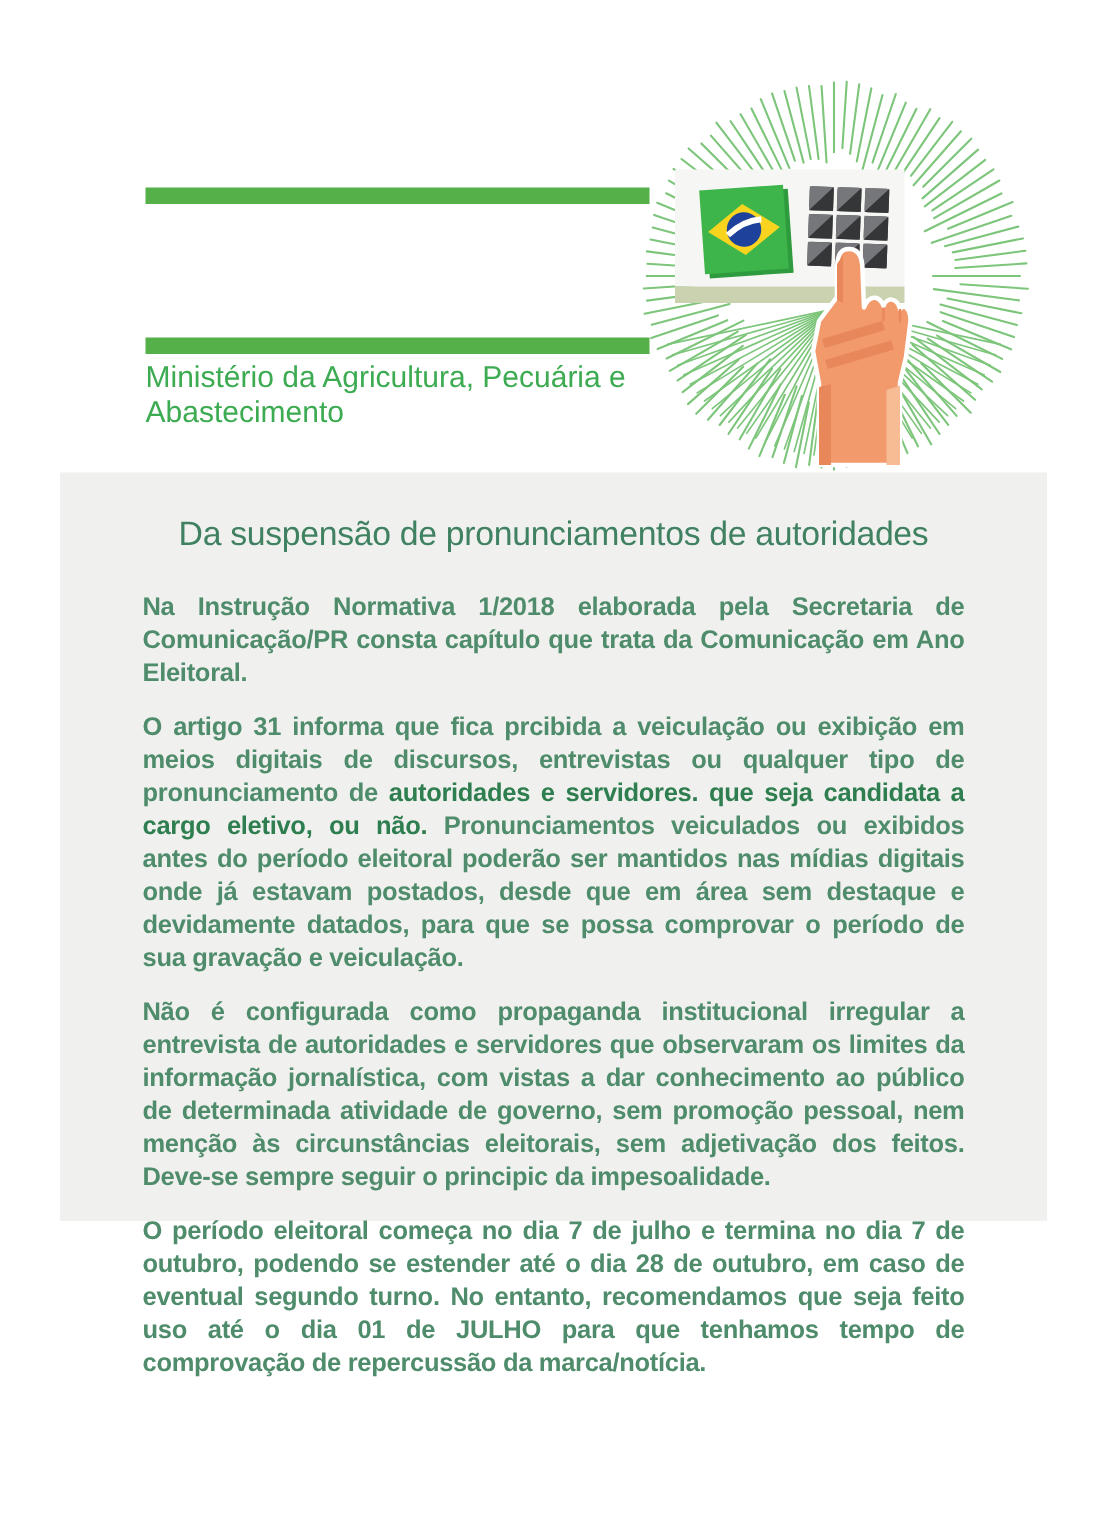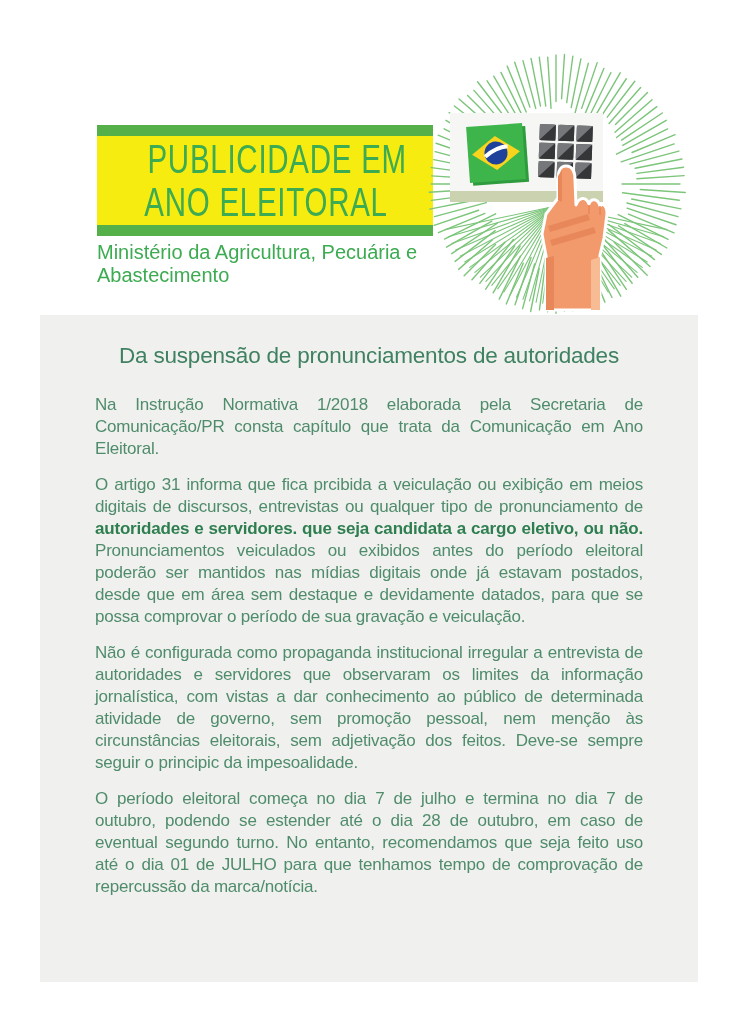--- a/index.html
+++ b/index.html
@@ -24,50 +24,42 @@
     color:var(--banner_text_green,#3CAB51);
   }
   .subtitle{
     position:absolute;left:97px;top:241px;width:345px;
     font-size:20px;color:var(--banner_text_green,#3CAB51);
   }
   
   .illo{position:absolute;left:420px;top:48px;width:272px;height:272px;}
   
   .content-box{
-    position:absolute;left:40px;top:315px;width:658px;height:667px;
+    position:absolute;left:40px;top:315px;width:658px;height:499px;
     box-sizing:border-box;padding:0 55px;
     background:var(--content_box_gray,#F0F0EE);
   }
   .content-title{
     margin:28px 0 25px;text-align:center;font-weight:400;
     font-size:22.5px;letter-spacing:-.2px;
     color:var(--title_text_green,#3F8161);
   }
   .paragraphs p{
     margin:0 0 14px;font-size:17px;line-height:22px;letter-spacing:-.2px;
     text-align:justify;color:var(--body_text_green,#4F8C6B);
   }
-  .seg{font-weight:400;}
+  .seg{font-weight:700;}
   .seg.bold{font-weight:700;color:var(--bold_text_green,#2E7E50);}
 </style>
 </head>
 <body>
 
 <div class="page">
 
   <div class="banner-bar bar-top"></div>
-  <div class="banner">
-    <div class="banner-line">
-      <span class="squeeze">PUBLICIDADE EM</span>
-    </div>
-    <div class="banner-line">
-      <span class="squeeze">ANO ELEITORAL</span>
-    </div>
-  </div>
   <div class="banner-bar bar-bottom"></div>
   <div class="subtitle">Ministério da Agricultura, Pecuária e Abastecimento</div>
 
   <svg class="illo" viewBox="0 0 272 272">
     <g id="starburst">
         <line x1="202" y1="136" x2="260" y2="136" stroke-width="1.4" stroke-linecap="round" style="stroke: var(--starburst_green,#7CC57A);"></line>
         <line x1="220.25302853256952" y1="141.52223524269567" x2="265.25280836123335" y2="144.4716766385896" stroke-width="1.4" stroke-linecap="round" style="stroke: var(--starburst_green,#7CC57A);"></line>
         <line x1="202.56993405039435" y1="144.76409808196263" x2="259.2795347702694" y2="152.23005865391818" stroke-width="1.4" stroke-linecap="round" style="stroke: var(--starburst_green,#7CC57A);"></line>
         <line x1="211.68175846798937" y1="151.05403774432324" x2="260.9023537584134" y2="160.84462287737753" stroke-width="1.4" stroke-linecap="round" style="stroke: var(--starburst_green,#7CC57A);"></line>
         <line x1="206.97108547178436" y1="155.0166450381248" x2="257.94079674085623" y2="168.6739380111201" stroke-width="1.4" stroke-linecap="round" style="stroke: var(--starburst_green,#7CC57A);"></line>

